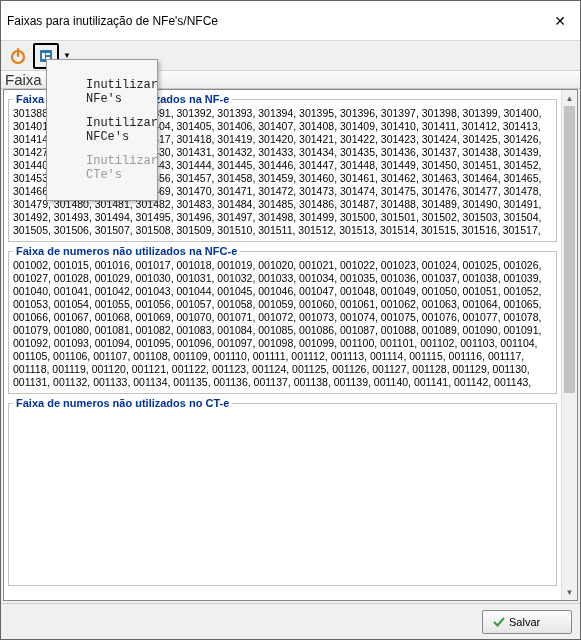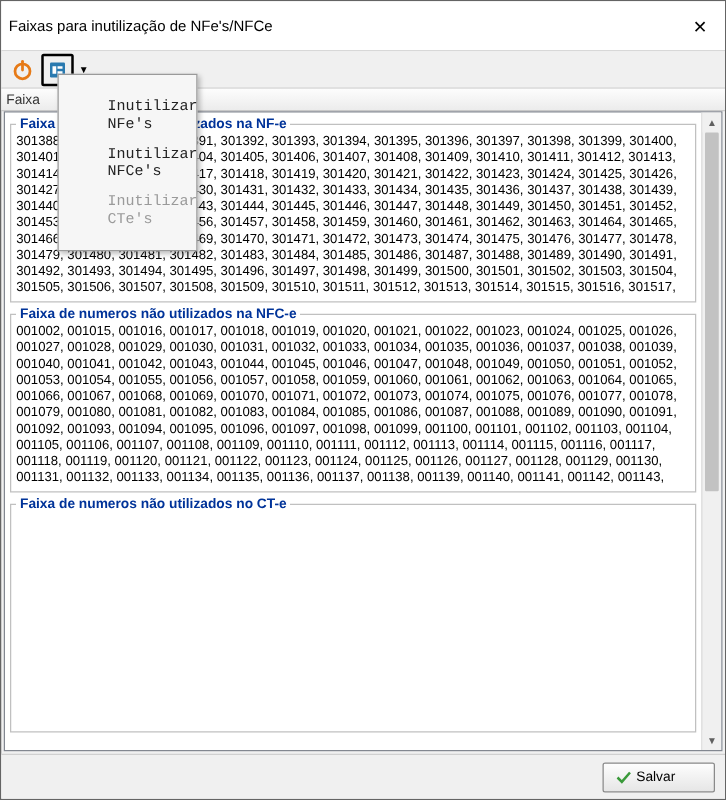--- a/index.html
+++ b/index.html
@@ -5,21 +5,21 @@
   * { box-sizing: border-box; }
   html, body { margin:0; padding:0; font-family: "Segoe UI", Tahoma, sans-serif; font-size:11px; color:#000; background:#fff; }
   .window { width:581px; height:640px; border:1px solid #646464; position:relative; display:flex; flex-direction:column; background:#f0f0f0; }
   .titlebar { height:40px; background:#fff; display:flex; align-items:center; padding-left:6px; border-bottom:1px solid #d8d8d8; font-size:12px; }
   .titlebar .title { flex:1; }
   .close-btn { width:40px; height:28px; display:flex; align-items:center; justify-content:center; font-size:14px; font-family:Arial,sans-serif; }
   .toolbar { height:30px; background:#f0f0f0; display:flex; align-items:center; padding:2px 4px; gap:2px; border-bottom:1px solid #d0d0d0; }
   .tb-btn { width:26px; height:26px; display:flex; align-items:center; justify-content:center; border:1px solid transparent; border-radius:2px; }
   .tb-btn.selected { border:2px solid #000; }
   .dropdown-arrow { font-size:8px; padding:0 2px; }
-  .header-row { height:18px; background:linear-gradient(to bottom,#fdfdfd,#ececec); border-bottom:1px solid #c8c8c8; display:flex; align-items:center; padding-left:4px; font-size:11px; color:#333; }
+  .header-row { height:18px; background:linear-gradient(to bottom,#fdfdfd,#ececec); border-bottom:1px solid #c8c8c8; display:flex; align-items:center; padding-left:4px; font-size:15px; color:#333; }
   .content { flex:1; background:#fff; border:1px solid #828790; margin:0 2px 2px 2px; overflow:hidden; display:flex; flex-direction:column; position:relative; }
   fieldset { border:1px solid #c0c0c0; margin:3px 4px; padding:2px 4px 4px 4px; }
   legend { color:#003399; font-weight:bold; font-size:11px; padding:0 3px; }
   .numblock { font-size:10.5px; line-height:13px; word-wrap:break-word; color:#000; }
   .empty-block { min-height:170px; }
   .footer { height:36px; display:flex; align-items:center; justify-content:flex-end; padding:4px 8px; gap:8px; background:#f0f0f0; border-top:1px solid #d0d0d0; }
   .btn { min-width:90px; height:24px; background:linear-gradient(to bottom,#fdfdfd,#e6e6e6); border:1px solid #8a8a8a; border-radius:2px; display:flex; align-items:center; justify-content:flex-start; gap:4px; font-size:11px; padding:0 10px; }
   .btn svg { width:12px; height:12px; }
   
   .menu { position:absolute; top:58px; left:45px; width:112px; background:#f6f6f6; border:1px solid #9a9a9a; box-shadow:2px 2px 4px rgba(0,0,0,0.25); padding:13px; z-index:10;font-family:Liberation Mono, monospace; }

